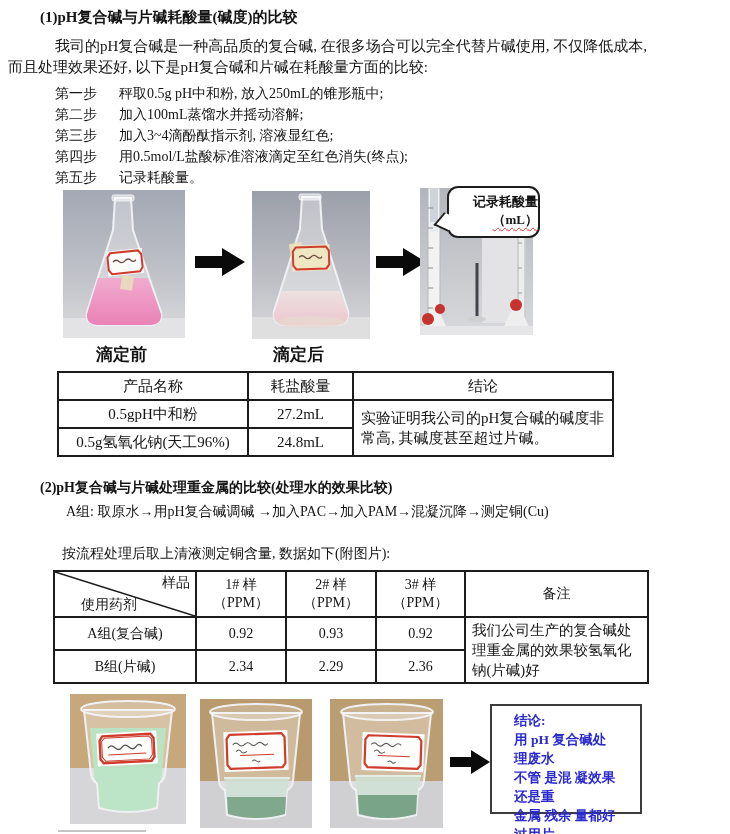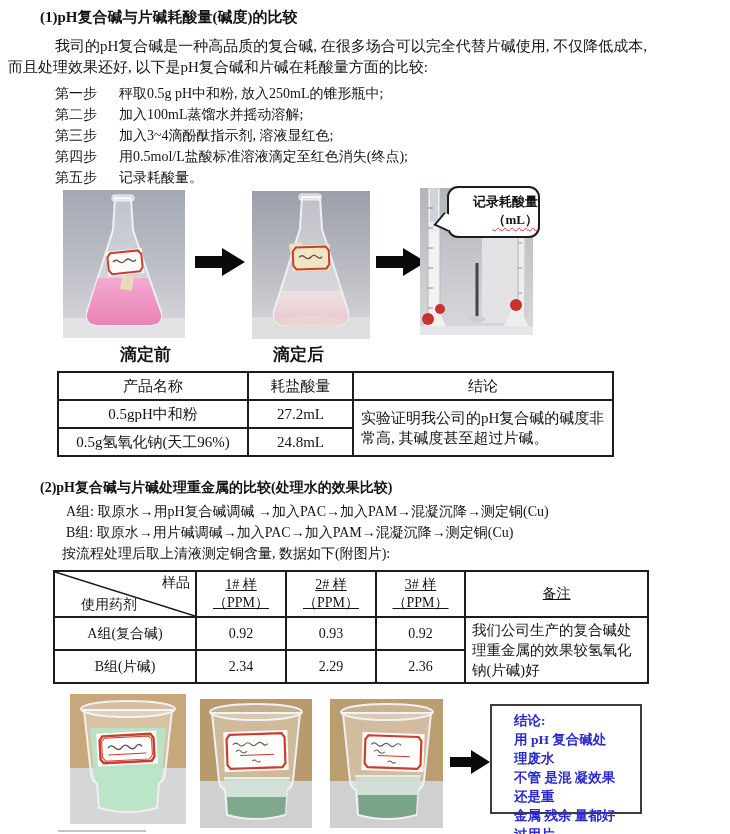--- a/index.html
+++ b/index.html
@@ -182,21 +182,21 @@
       <rect x="0" y="138" width="113" height="9" fill="#e6e6e8"></rect>
     </svg>
   </div>
 
   <div id="callout" class="abs">
     <div class="tail"></div>
     <div>记录耗酸量</div>
     <div><span class="wavy">（mL）</span></div>
   </div>
 
-  <div class="photo-label" style="left:96px;top:343px;margin-left:24px;">滴定前</div>
+  <div class="photo-label" style="left:96px;top:343px;">滴定前</div>
   <div class="photo-label" style="left:273px;top:343px;">滴定后</div>
 
   <table id="table1" class="abs">
     <colgroup>
         <col style="width:190px">
         <col style="width:105px">
         <col style="width:260px">
       </colgroup>
     <tbody>
         <tr style="height:28px;">
@@ -211,33 +211,32 @@
     </tr>
     <tr style="height:28px;">
       <td>0.5g氢氧化钠(天工96%)</td>
       <td>24.8mL</td>
     </tr>
   </tbody>
     </table>
 
   <div class="abs t15" style="left:40px;top:478px;font-weight:600;">(2)pH复合碱与片碱处理重金属的比较(处理水的效果比较)</div>
   <div class="abs t15" style="left:66px;top:502px;">A组: 取原水→用pH复合碱调碱 →加入PAC→加入PAM→混凝沉降→测定铜(Cu)</div>
-  <div class="abs t15" style="left:66px;top:523px;">B组: 取原水→用片碱调碱→加入PAC→加入PAM→混凝沉降→测定铜(Cu)</div>
   <div class="abs t15" style="left:62px;top:544px;">按流程处理后取上清液测定铜含量, 数据如下(附图片):</div>
 
   <table id="table2" class="abs">
     <colgroup>
         <col style="width:142px">
         <col style="width:90px">
         <col style="width:90px">
         <col style="width:89px">
         <col style="width:183px">
       </colgroup>
     <tbody>
-        <tr style="height:44px;text-decoration:underline;">
+        <tr style="height:44px;">
       <th class="corner-cell">
         <svg>
               <line x1="0" y1="0" x2="100%" y2="100%" stroke="#1c1c1c" stroke-width="1.6"></line>
             </svg>
         <span class="corner-tr">样品</span>
         <span class="corner-bl">使用药剂</span>
       </th>
       <th>
         <div>1# 样</div>
         <div>（PPM）</div>

